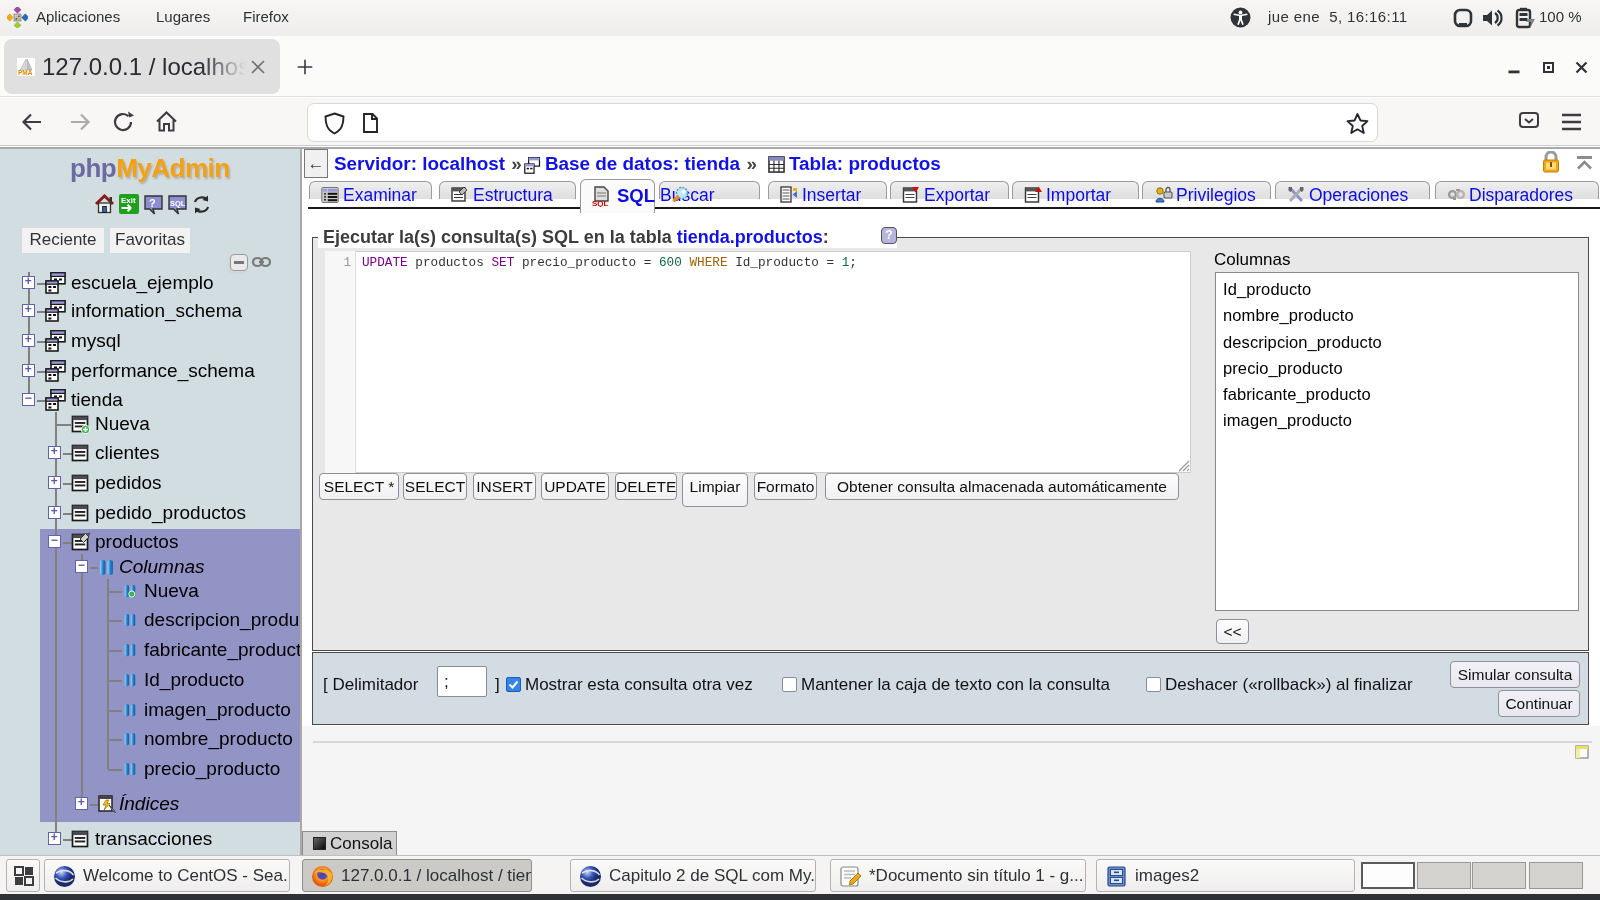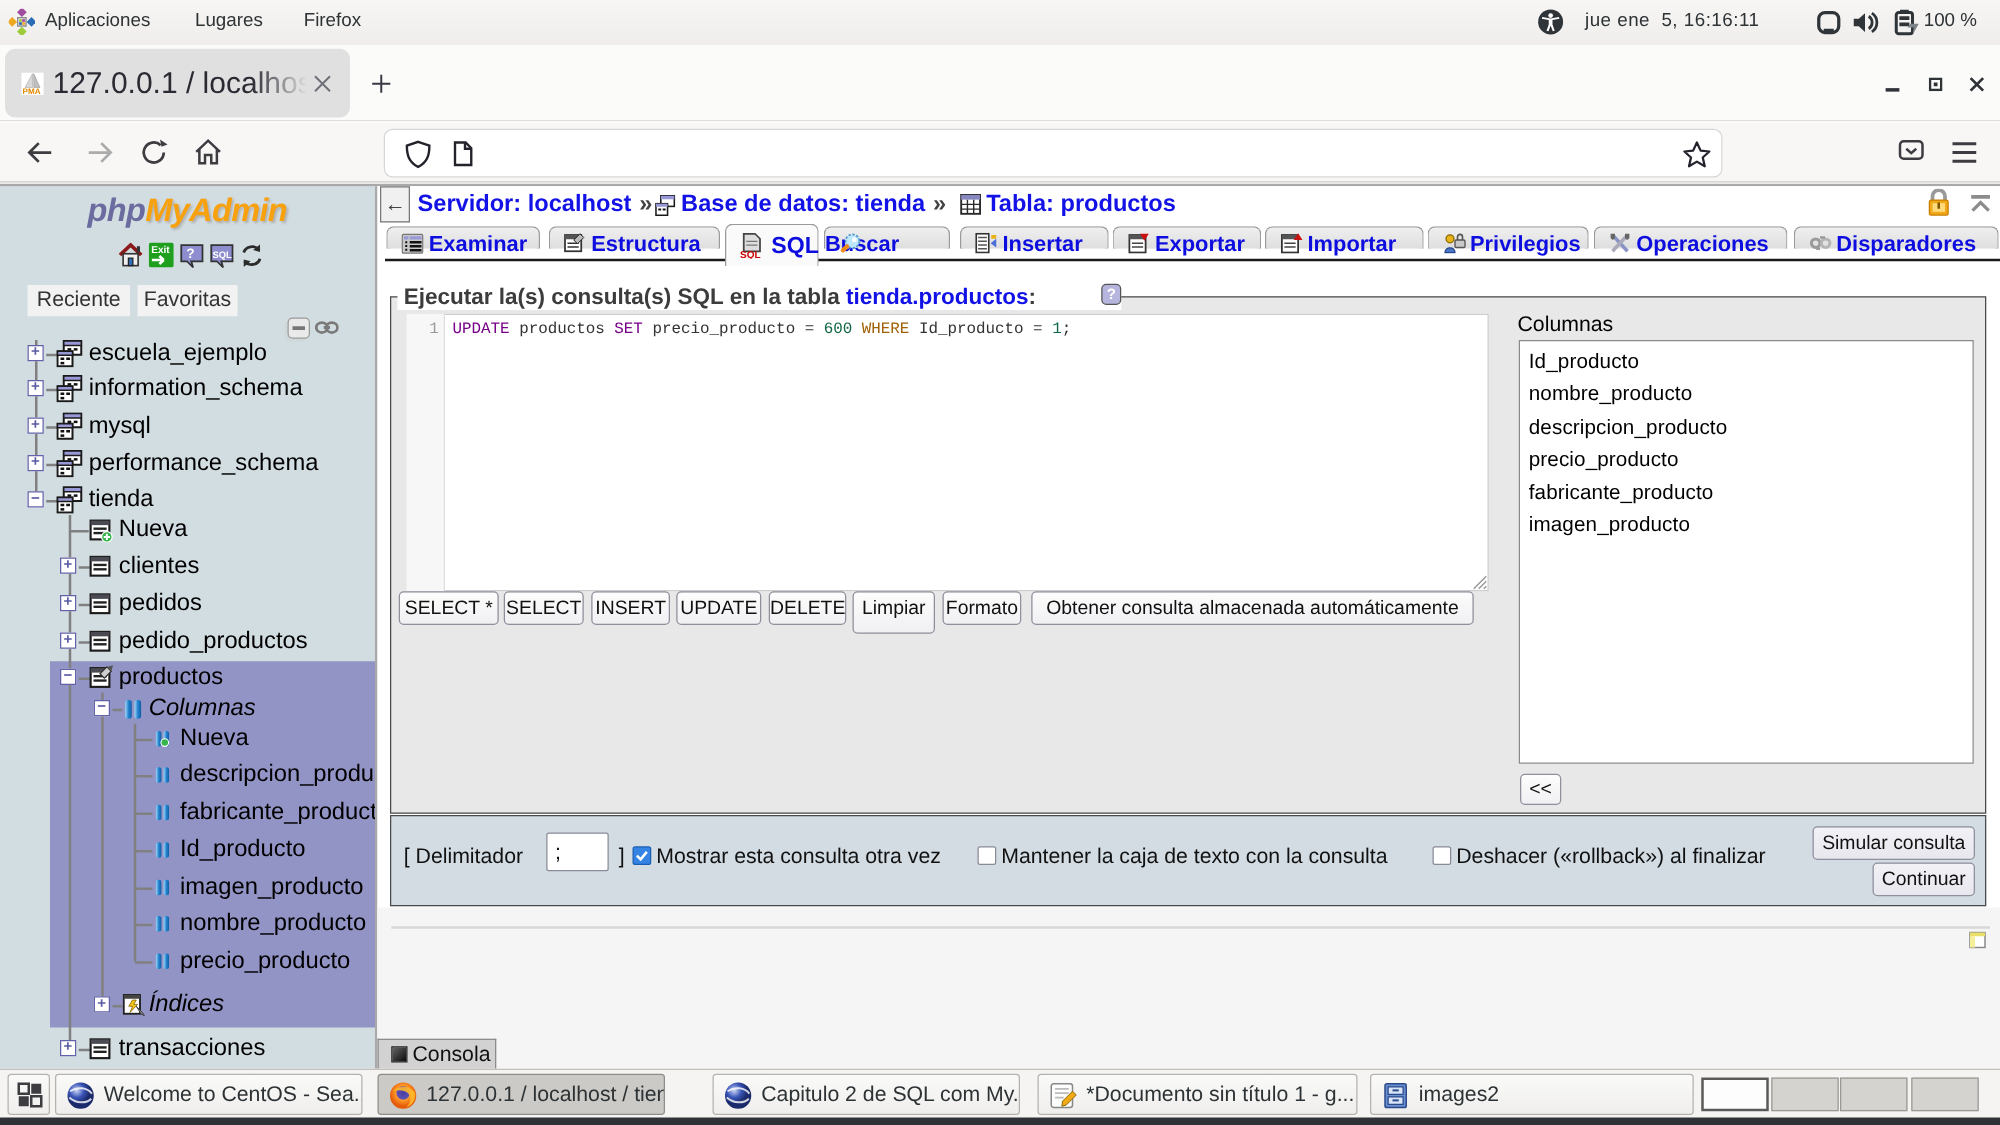--- a/index.html
+++ b/index.html
@@ -21,21 +21,21 @@
 #vdiv{left:300px;top:149px;width:2px;height:706px;background:#a9a9a9}
 #hdiv{left:0;top:147px;width:1600px;height:2px;background:#a9a9a9}
 .sbtn{background:#f2f2f2;color:#333;font-size:17px;text-align:center;line-height:24px}
 .tree{font-size:19px;color:#000;white-space:nowrap}
 .exp{position:absolute;width:12.5px;height:12.5px;background:#fff;border:1.8px solid #6262a8;color:#5a5aa5;line-height:9px;font-size:12px;text-align:center;font-weight:bold}
 .tl{position:absolute;background:#808080}
 
 #main{left:302px;top:149px;width:1298px;height:706px;background:#fff}
 #lowgray{position:absolute;left:0;top:577px;width:1298px;height:129px;background:#f5f5f5}
 .bc{font-weight:bold;color:#1212e6}
-.tab{position:absolute;top:32px;height:18px;background:linear-gradient(#efefef,#dedede);border:1px solid #9a9a9a;border-bottom:none;border-radius:6px 6px 0 0;color:#0d0de0;font-weight:bold;font-size:17.5px;white-space:nowrap}
+.tab{position:absolute;top:32px;height:18px;background:linear-gradient(#efefef,#dedede);border:1px solid #9a9a9a;border-bottom:none;border-radius:6px 6px 0 0;color:#0d0de0;font-weight:normal;font-size:17.5px;white-space:nowrap}
 .tab .ic{position:absolute;left:11px;top:4px}
 #fs1{position:absolute;left:10px;top:88px;width:1277px;height:414px;background:#e8e8e8;border:1.5px solid #4a4a4a}
 #fs2{position:absolute;left:10px;top:503px;width:1277px;height:73px;background:#d3dce3;border:1.5px solid #4a4a4a;font-size:17px;color:#111}
 .gtkbtn{position:absolute;background:linear-gradient(#fdfdfd,#f0eff2);border:1px solid #8f8f9d;border-radius:4px;color:#111;text-align:center;font-size:15.5px}
 .cbx{position:absolute;width:15px;height:15px;border:1px solid #8a8a98;border-radius:2px;background:#fff}
 #cols{position:absolute;left:913px;top:123px;width:364px;height:339px;background:#fff;border:1px solid #8a8a8a;font-size:16.5px;color:#000}
 #cols div{padding-left:7px;height:26.3px;line-height:26.3px;letter-spacing:.1px}
 
 #tbar{left:0;top:855px;width:1600px;height:39px;background:#f5f4f2;border-top:1px solid #c1bfbb}
 .task{position:absolute;top:3px;height:33px;background:linear-gradient(#fafaf9,#efeeec);border:1px solid #b5b2ae;border-radius:3px;font-size:17px;color:#2d3235;white-space:nowrap;overflow:hidden}
@@ -141,21 +141,21 @@
  </div>
  <svg class="a" style="left:1518px;top:13px" width="22" height="22" viewBox="0 0 22 22">
         <rect x="2" y="2" width="18" height="14" rx="3" fill="none" stroke="#3c3c41" stroke-width="2"></rect>
         <path d="M7 8 L11 11.5 L15 8" fill="none" stroke="#3c3c41" stroke-width="2"></path>
       </svg>
  <svg class="a" style="left:1561px;top:14px" width="21" height="20" viewBox="0 0 21 20">
         <path d="M1 3 L20 3 M1 10 L20 10 M1 17 L20 17" stroke="#3c3c41" stroke-width="2.4"></path>
       </svg>
 </div>
 <div class="a" id="side">
-<div class="a" style="left:70px;top:4px;font-style:italic;font-weight:bold;font-size:26px;letter-spacing:-.5px"><span style="color:#6b6b9f">php</span><span style="color:#f7a10e;text-shadow:1.5px 1.5px 2px #b0b0b0">MyAdmin</span></div>
+<div class="a" style="left:70px;top:4px;font-weight:bold;font-size:26px;letter-spacing:-.5px"><span style="color:#6b6b9f">php</span><span style="color:#f7a10e;text-shadow:1.5px 1.5px 2px #b0b0b0">MyAdmin</span></div>
 <svg class="a" style="left:94px;top:45px" width="21" height="21" viewBox="0 0 21 21">
         <path d="M2 10 L10.5 2 L19 10" fill="none" stroke="#8a1a1a" stroke-width="3"></path>
         <rect x="4.5" y="9" width="12" height="9.5" fill="#efefef" stroke="#333" stroke-width="1.3"></rect>
         <rect x="8.7" y="12.5" width="3.6" height="6" fill="#2b6cb5" stroke="#222" stroke-width="1"></rect>
         <rect x="15.5" y="3" width="2.5" height="5" fill="#333"></rect>
       </svg>
 <svg class="a" style="left:119px;top:45px" width="20" height="20" viewBox="0 0 20 20">
         <rect width="20" height="20" rx="2" fill="#1ea01e"></rect>
         <text x="2" y="8.5" font-size="8" font-weight="bold" fill="#fff" font-family="Liberation Sans">Exit</text>
         <path d="M2.5 14 L12 14 M12 14 L8.5 10.8 M12 14 L8.5 17.2" stroke="#fff" stroke-width="2"></path>

